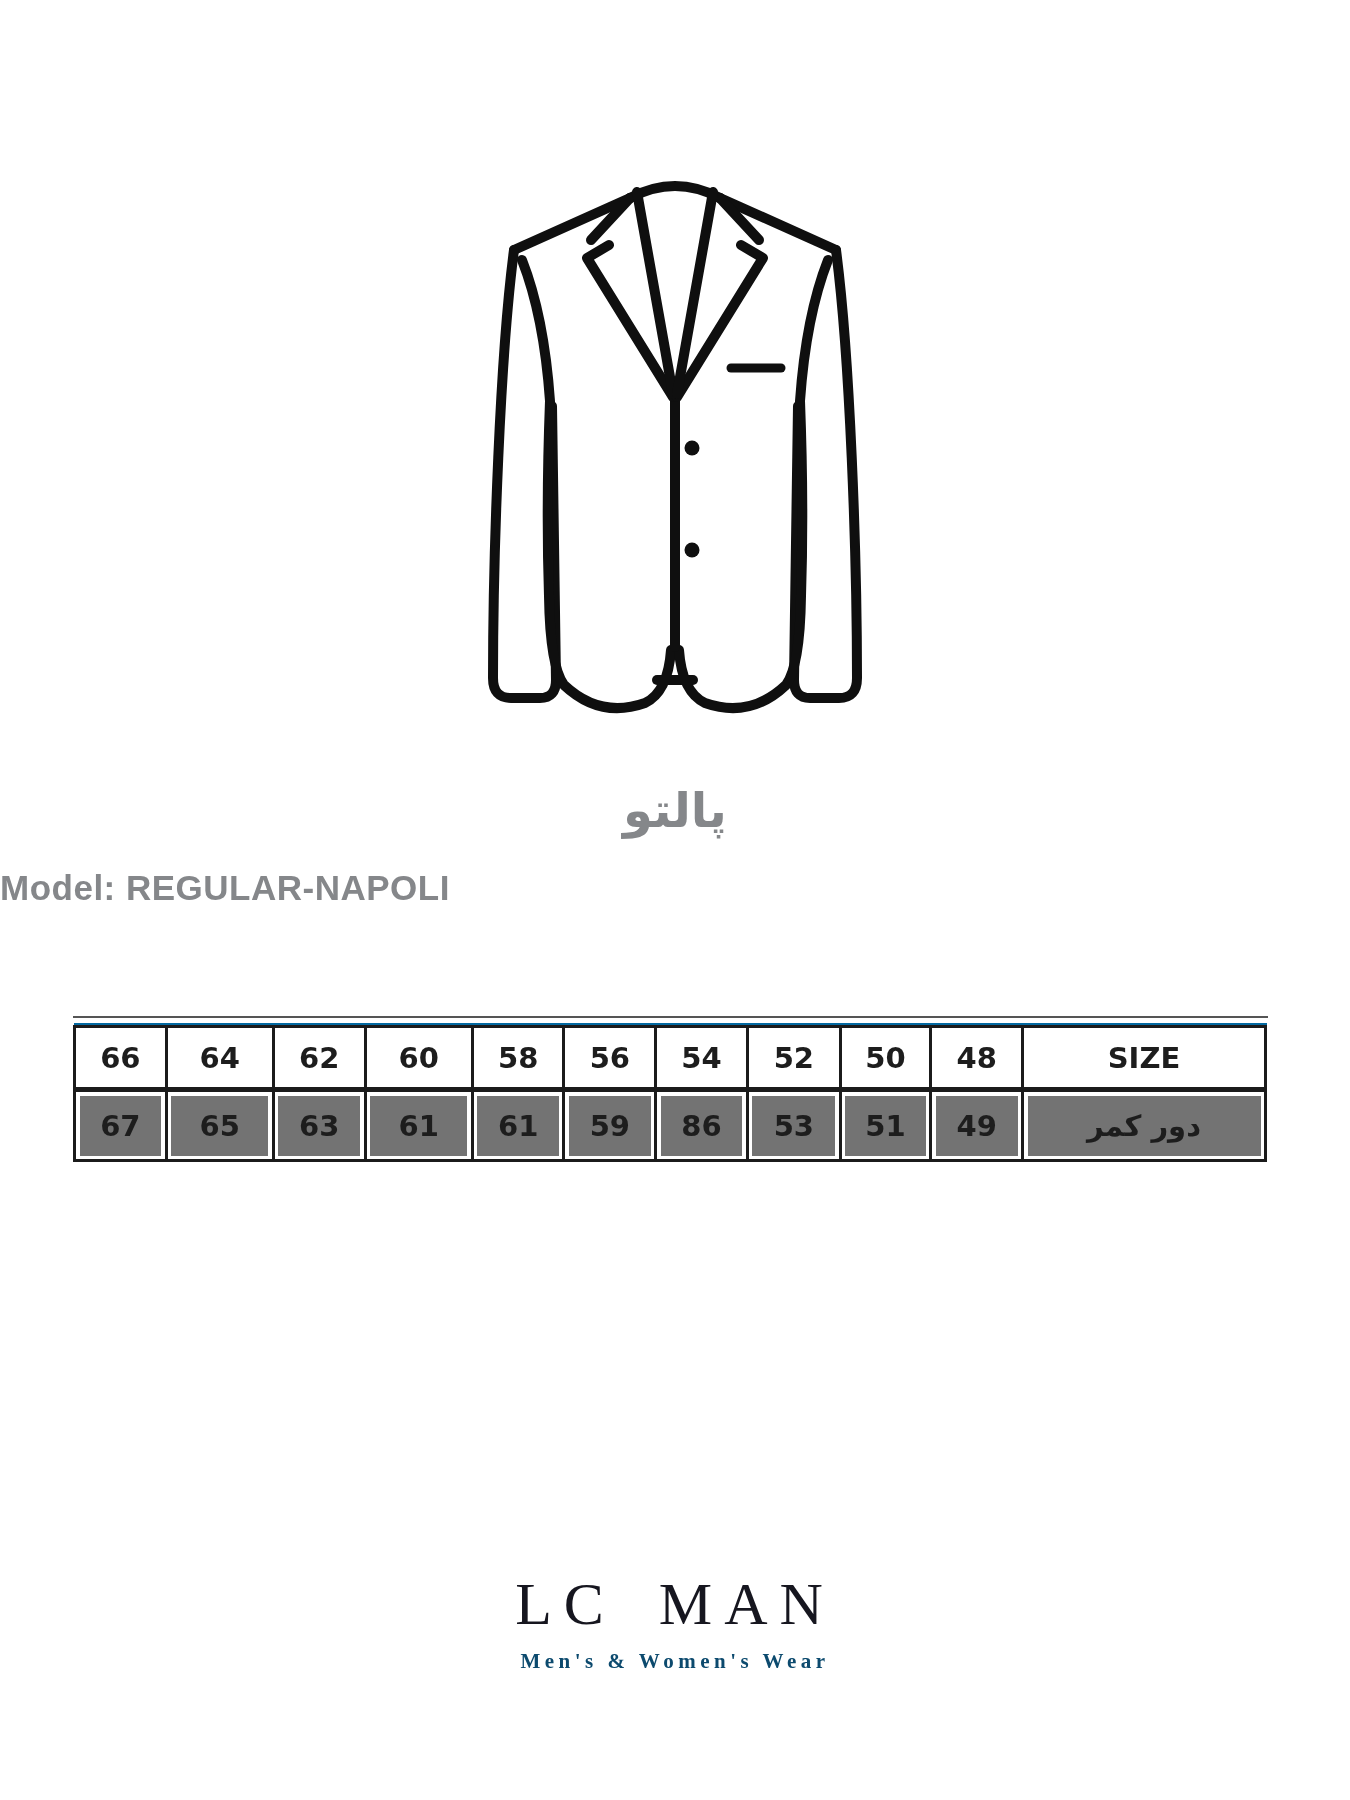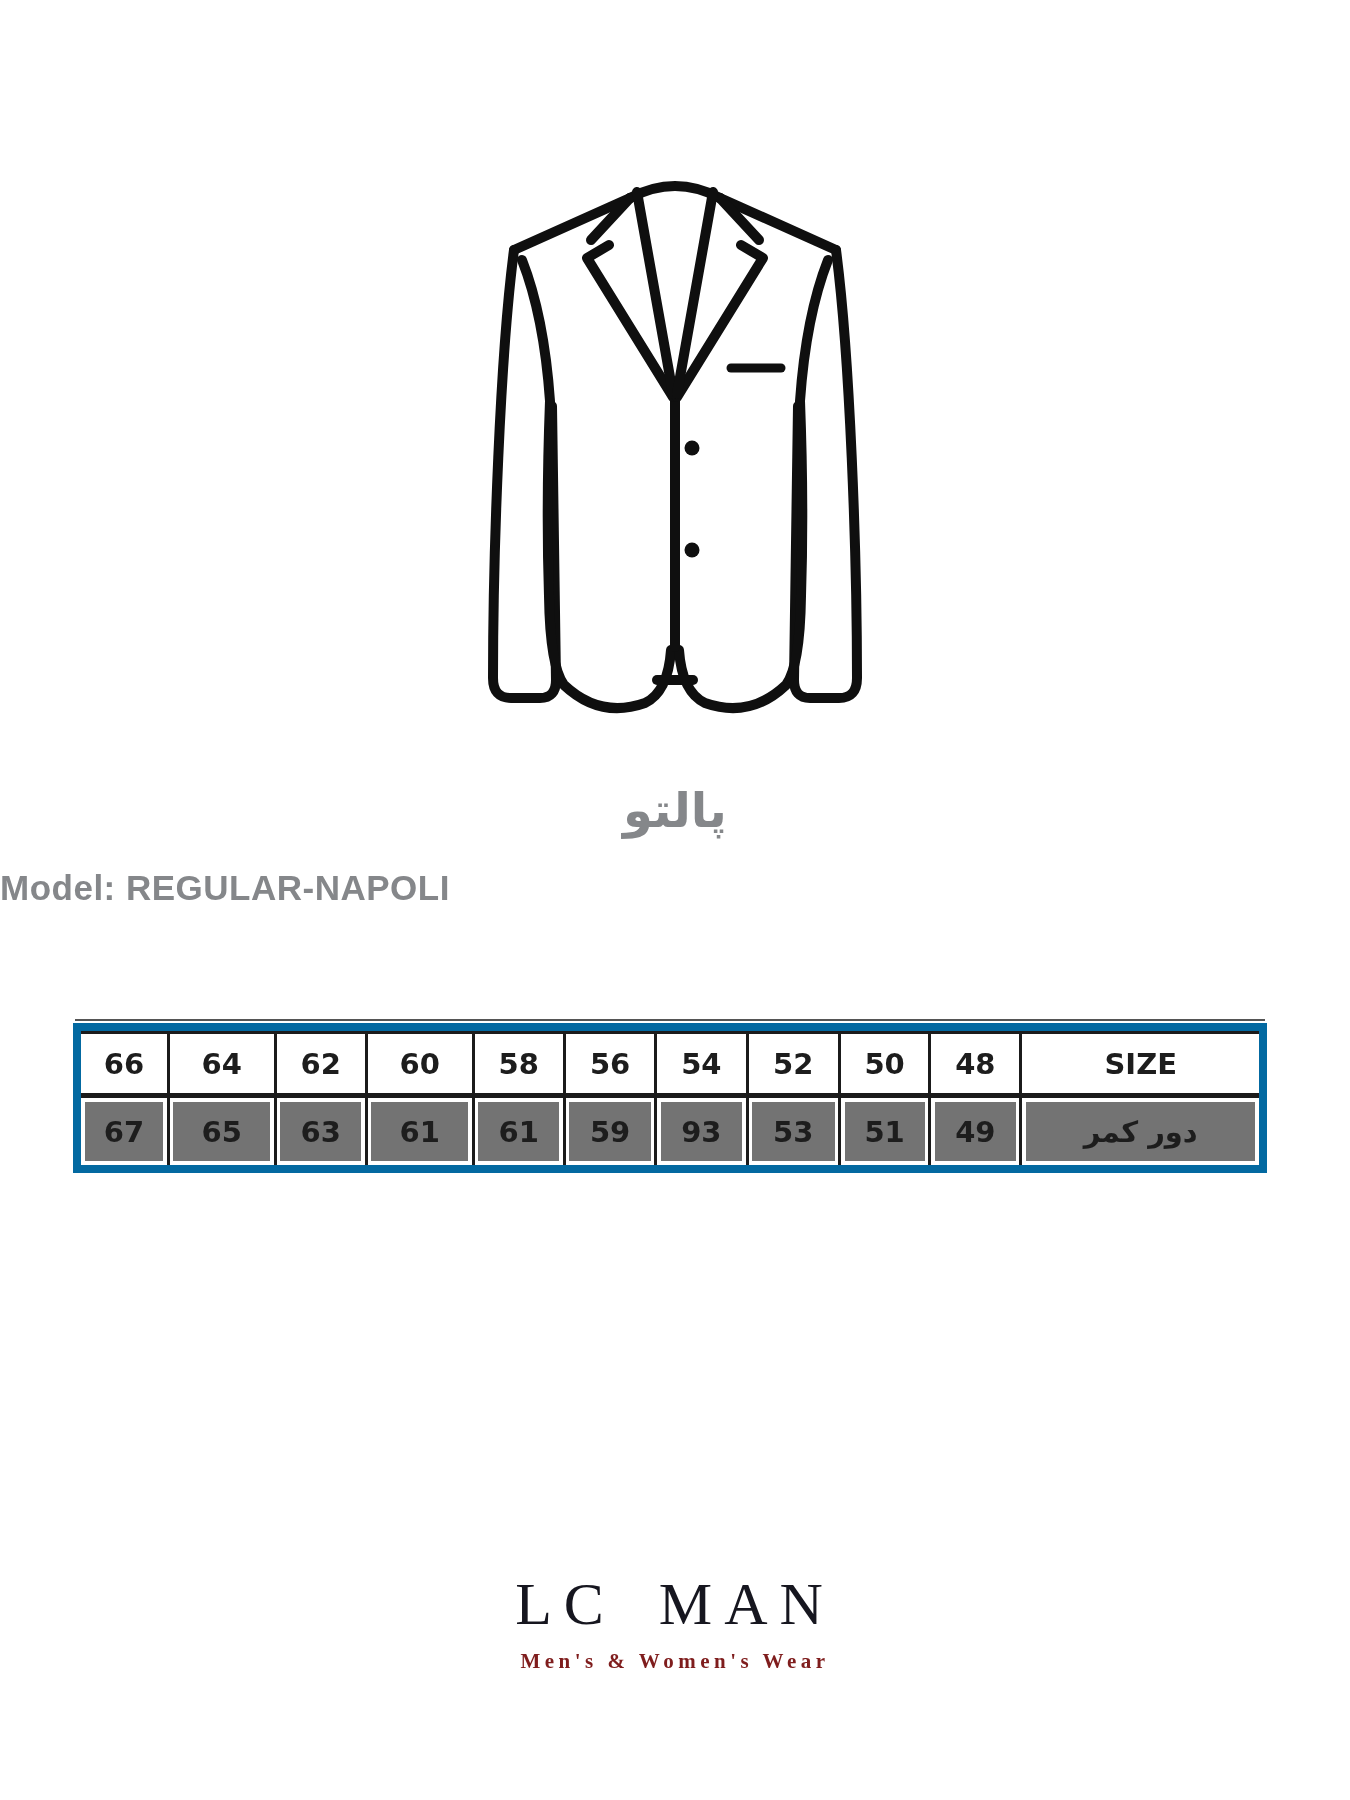--- a/index.html
+++ b/index.html
@@ -11,38 +11,38 @@
 
   
   .title-fa{position:absolute;top:782px;left:0;width:100%;text-align:center;margin:0;
             font-family:"DejaVu Sans",sans-serif;font-weight:bold;font-size:48px;color:#85878a;}
   .model-line{position:absolute;top:868px;left:0;width:100%;text-align:left;
               font-family:"Liberation Sans","DejaVu Sans",sans-serif;font-weight:bold;
               font-size:35px;color:#85878a;letter-spacing:0.5px;}
 
   
   .size-table{position:absolute;left:73px;top:1023px;width:1194px;
-              border-collapse:collapse;table-layout:fixed;border:8px solid #0369a1;}
+              border-collapse:collapse;table-layout:fixed;border:2px solid #0369a1;}
   .size-table::before{content:"";position:absolute;left:-2px;right:-2px;top:-8px;
               border-top:2px solid #555;}
   .size-table{position:absolute;}
   .size-table td{border:3px solid #1b1b1b;height:59px;text-align:center;vertical-align:middle;
               font-family:"DejaVu Sans","Liberation Sans",sans-serif;font-weight:bold;
               font-size:29px;color:#1d1d1d;padding:0;overflow:hidden;}
   .size-table tr + tr td{border-top-width:5px;}
   .row-back td{color:#25b25c;}
   .row-waist td{background:#737373;background-clip:content-box;padding:4px;}
   .label-cell{font-size:29px;}
 
   
   .brand{position:absolute;top:1552px;left:0;width:100%;text-align:center;color:#16161f;margin-top:18px;}
   .brand-name{font-family:"Liberation Serif","DejaVu Serif",serif;font-size:60px;
               letter-spacing:12px;word-spacing:16px;color:#16161f;}
   .brand-tagline{margin-top:10px;font-family:"Liberation Serif","DejaVu Serif",serif;
-              font-weight:bold;font-size:21px;letter-spacing:4.5px;color:#7f1d1d;}
+              font-weight:bold;font-size:21px;letter-spacing:4.5px;color:#0c4a6e;}
 </style>
 </head>
 <body>
 
 <div class="canvas">
 
   <div class="jacket-wrap">
     <svg width="390" height="615" viewBox="0 0 390 615" fill="none" stroke="#0f0f0f" stroke-width="10" stroke-linecap="round" stroke-linejoin="round">
 
       <path d="M 150 32 Q 195 8 240 32"></path>
@@ -105,21 +105,21 @@
         <td>48</td>
         <td class="label-cell">SIZE</td>
       </tr>
       <tr class="row-waist">
         <td>67</td>
         <td>65</td>
         <td>63</td>
         <td>61</td>
         <td>61</td>
         <td>59</td>
-        <td>93</td>
+        <td>86</td>
         <td>53</td>
         <td>51</td>
         <td>49</td>
         <td class="label-cell" dir="rtl" lang="fa">دور کمر</td>
       </tr>
     </tbody>
   </table>
 
   <div class="brand">
     <div class="brand-name">LC MAN</div>

